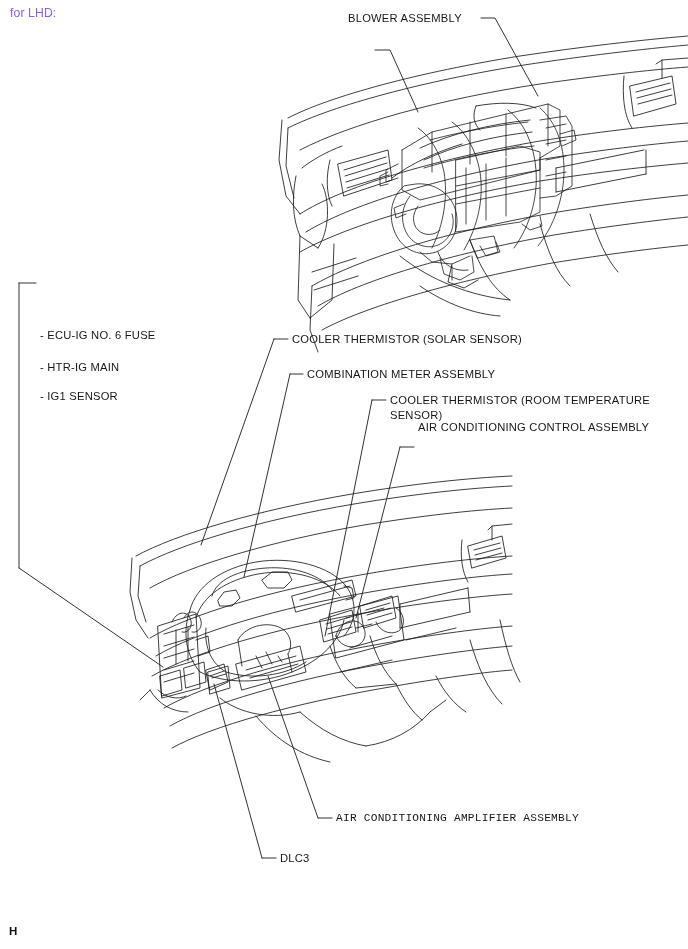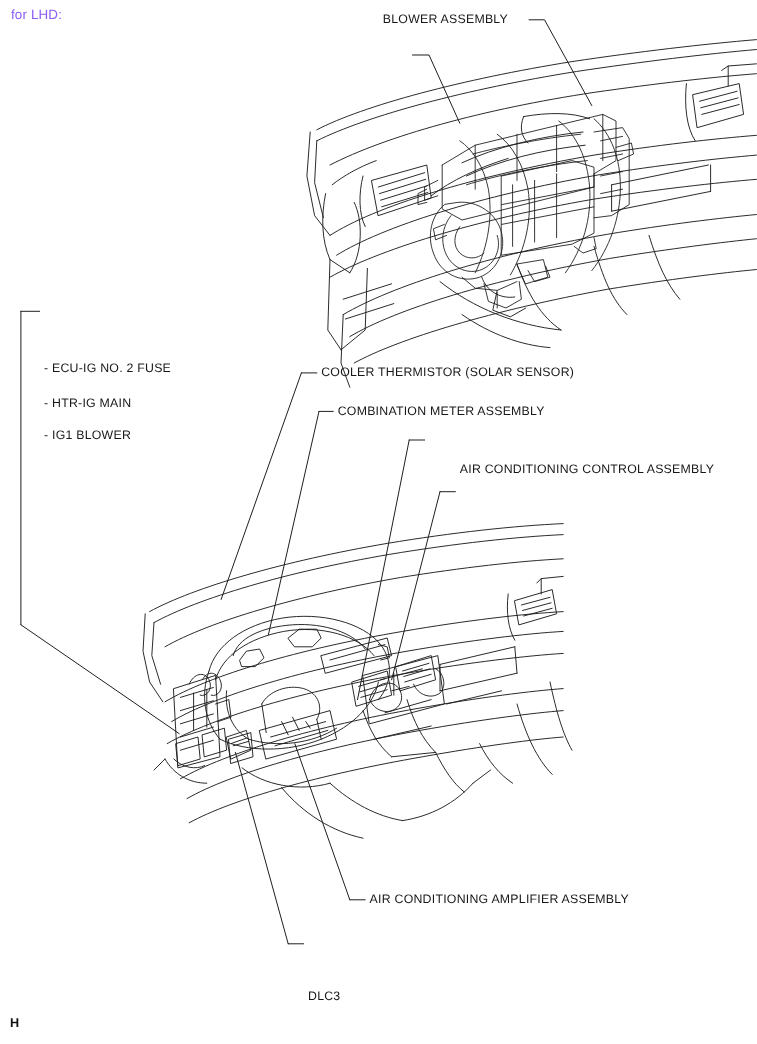--- a/index.html
+++ b/index.html
@@ -331,32 +331,34 @@
         </g>
 
       </g>
     </svg>
   </div>
 
   <div class="label" style="left:348px; top:11px;">BLOWER ASSEMBLY</div>
 
 
 
-  <div class="label sub" style="left:40px; top:328px;">- ECU-IG NO. 2 FUSE</div>
+  <div class="label sub" style="left:40px; top:328px;">- ECU-IG NO. 6 FUSE</div>
 
   <div class="label sub" style="left:40px; top:360px;">- HTR-IG MAIN</div>
 
-  <div class="label sub" style="left:40px; top:389px;">- IG1 BLOWER</div>
+  <div class="label sub" style="left:40px; top:389px;">- IG1 SENSOR</div>
 
   <div class="label" style="left:292px; top:332px;">COOLER THERMISTOR (SOLAR SENSOR)</div>
 
   <div class="label" style="left:307px; top:367px;">COMBINATION METER ASSEMBLY</div>
 
+  <div class="label" style="left:390px; top:393px;">COOLER THERMISTOR (ROOM TEMPERATURE
+SENSOR)</div>
 
   <div class="label" style="left:418px; top:420px;">AIR CONDITIONING CONTROL ASSEMBLY</div>
 
-  <div class="label" style="left:336px; top:811px;">AIR CONDITIONING AMPLIFIER ASSEMBLY</div>
-
-  <div class="label" style="left:280px; top:851px;margin-top:48px;">DLC3</div>
+  <div class="label" style="left:336px; top:811px;font-family:Liberation Mono, monospace;">AIR CONDITIONING AMPLIFIER ASSEMBLY</div>
+
+  <div class="label" style="left:280px; top:851px;">DLC3</div>
 
   <div class="footer-mark">H</div>
 
 </div>
 
 </body></html>

